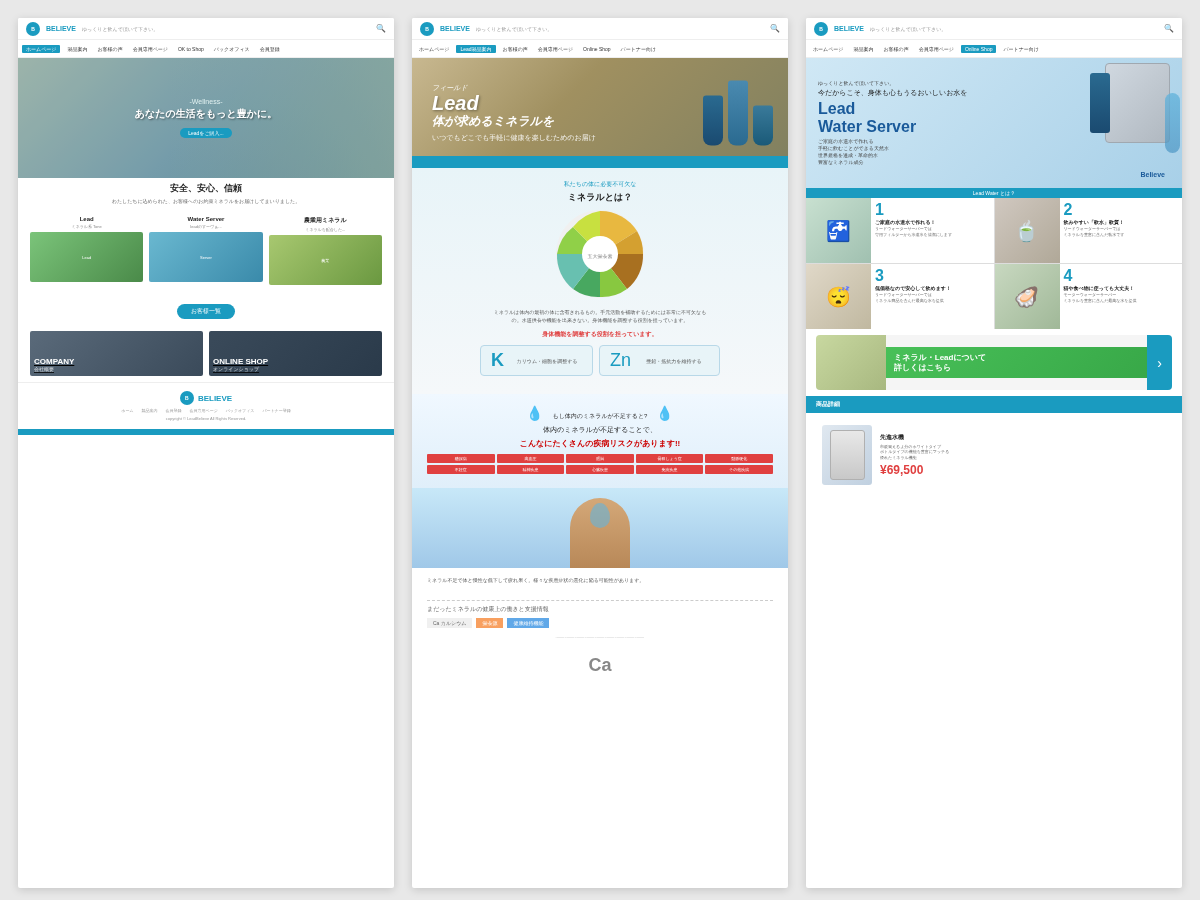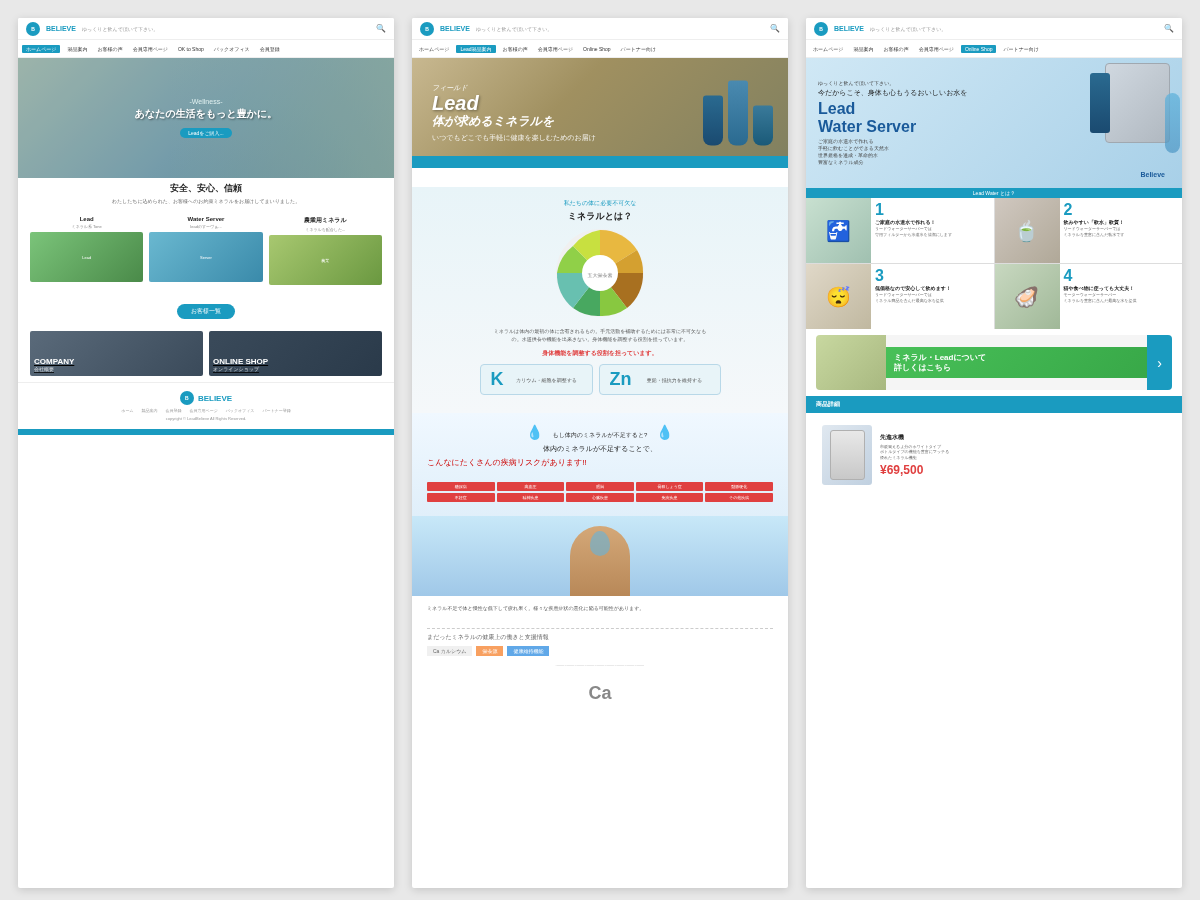--- a/index.html
+++ b/index.html
@@ -282,21 +282,20 @@
       bottom: 0;
       left: 0; right: 0;
       height: 12px;
       background: #1a9bc0;
     }
 
     .p2-mineral-section {
       padding: 12px 15px;
       text-align: center;
       background: linear-gradient(180deg, #e8f4f8 0%, #f5f8fa 100%);
-      margin-top: 19px;
     }
     .p2-section-tag { font-size: 6px; color: #1a9bc0; margin-bottom: 2px; }
     .p2-section-title { font-size: 9px; font-weight: bold; color: #222; margin-bottom: 5px; }
     .p2-wheel-wrap { position: relative; display: inline-block; }
 
     .p2-mineral-desc { font-size: 5px; color: #555; line-height: 1.5; max-width: 220px; margin: 6px auto; text-align: center; }
 
     .p2-minerals-grid {
       display: flex;
       gap: 6px;
@@ -682,37 +681,37 @@
         <div class="p2-mineral-card">
           <div style="display:flex;align-items:center;gap:8px;">
             <span style="font-size:18px;font-weight:bold;color:#1a9bc0;">K</span>
             <div>
               <div style="font-size:5px;color:#555;width:70px;">カリウム・細胞を調整する</div>
             </div>
           </div>
         </div>
         <div class="p2-mineral-card">
           <div style="display:flex;align-items:center;gap:8px;">
-            <span style="font-size:18px;font-weight:bold;color:#1a9bc0;">Zn</span>
+            <span style="font-size:18px;font-weight:normal;color:#1a9bc0;">Zn</span>
             <div>
               <div style="font-size:5px;color:#555;width:70px;">亜鉛・抵抗力を維持する</div>
             </div>
           </div>
         </div>
       </div>
     </div>
 
     <div class="p2-deficiency-section">
       <div style="text-align:center;">
         <span style="font-size:14px;color:#1a9bc0;">💧</span>
         <span style="font-size:6px;color:#333;margin:0 4px;">もし体内のミネラルが不足すると?</span>
         <span style="font-size:14px;color:#1a9bc0;">💧</span>
       </div>
       <div style="font-size:7px;color:#222;text-align:center;margin:3px 0;">体内のミネラルが不足することで、</div>
-      <div style="font-size:8px;font-weight:normal;color:#c00;text-align:left;margin-bottom:14px;">こんなにたくさんの疾病リスクがあります!!</div>
+      <div style="font-size:8px;font-weight:bold;color:#c00;text-align:center;margin-bottom:5px;">こんなにたくさんの疾病リスクがあります!!</div>
       <div class="p2-risk-grid">
         <div class="p2-risk-item">糖尿病</div>
         <div class="p2-risk-item">高血圧</div>
         <div class="p2-risk-item">肥満</div>
         <div class="p2-risk-item">骨粗しょう症</div>
         <div class="p2-risk-item">動脈硬化</div>
         <div class="p2-risk-item">不妊症</div>
         <div class="p2-risk-item">精神疾患</div>
         <div class="p2-risk-item">心臓疾患</div>
         <div class="p2-risk-item">免疫疾患</div>

